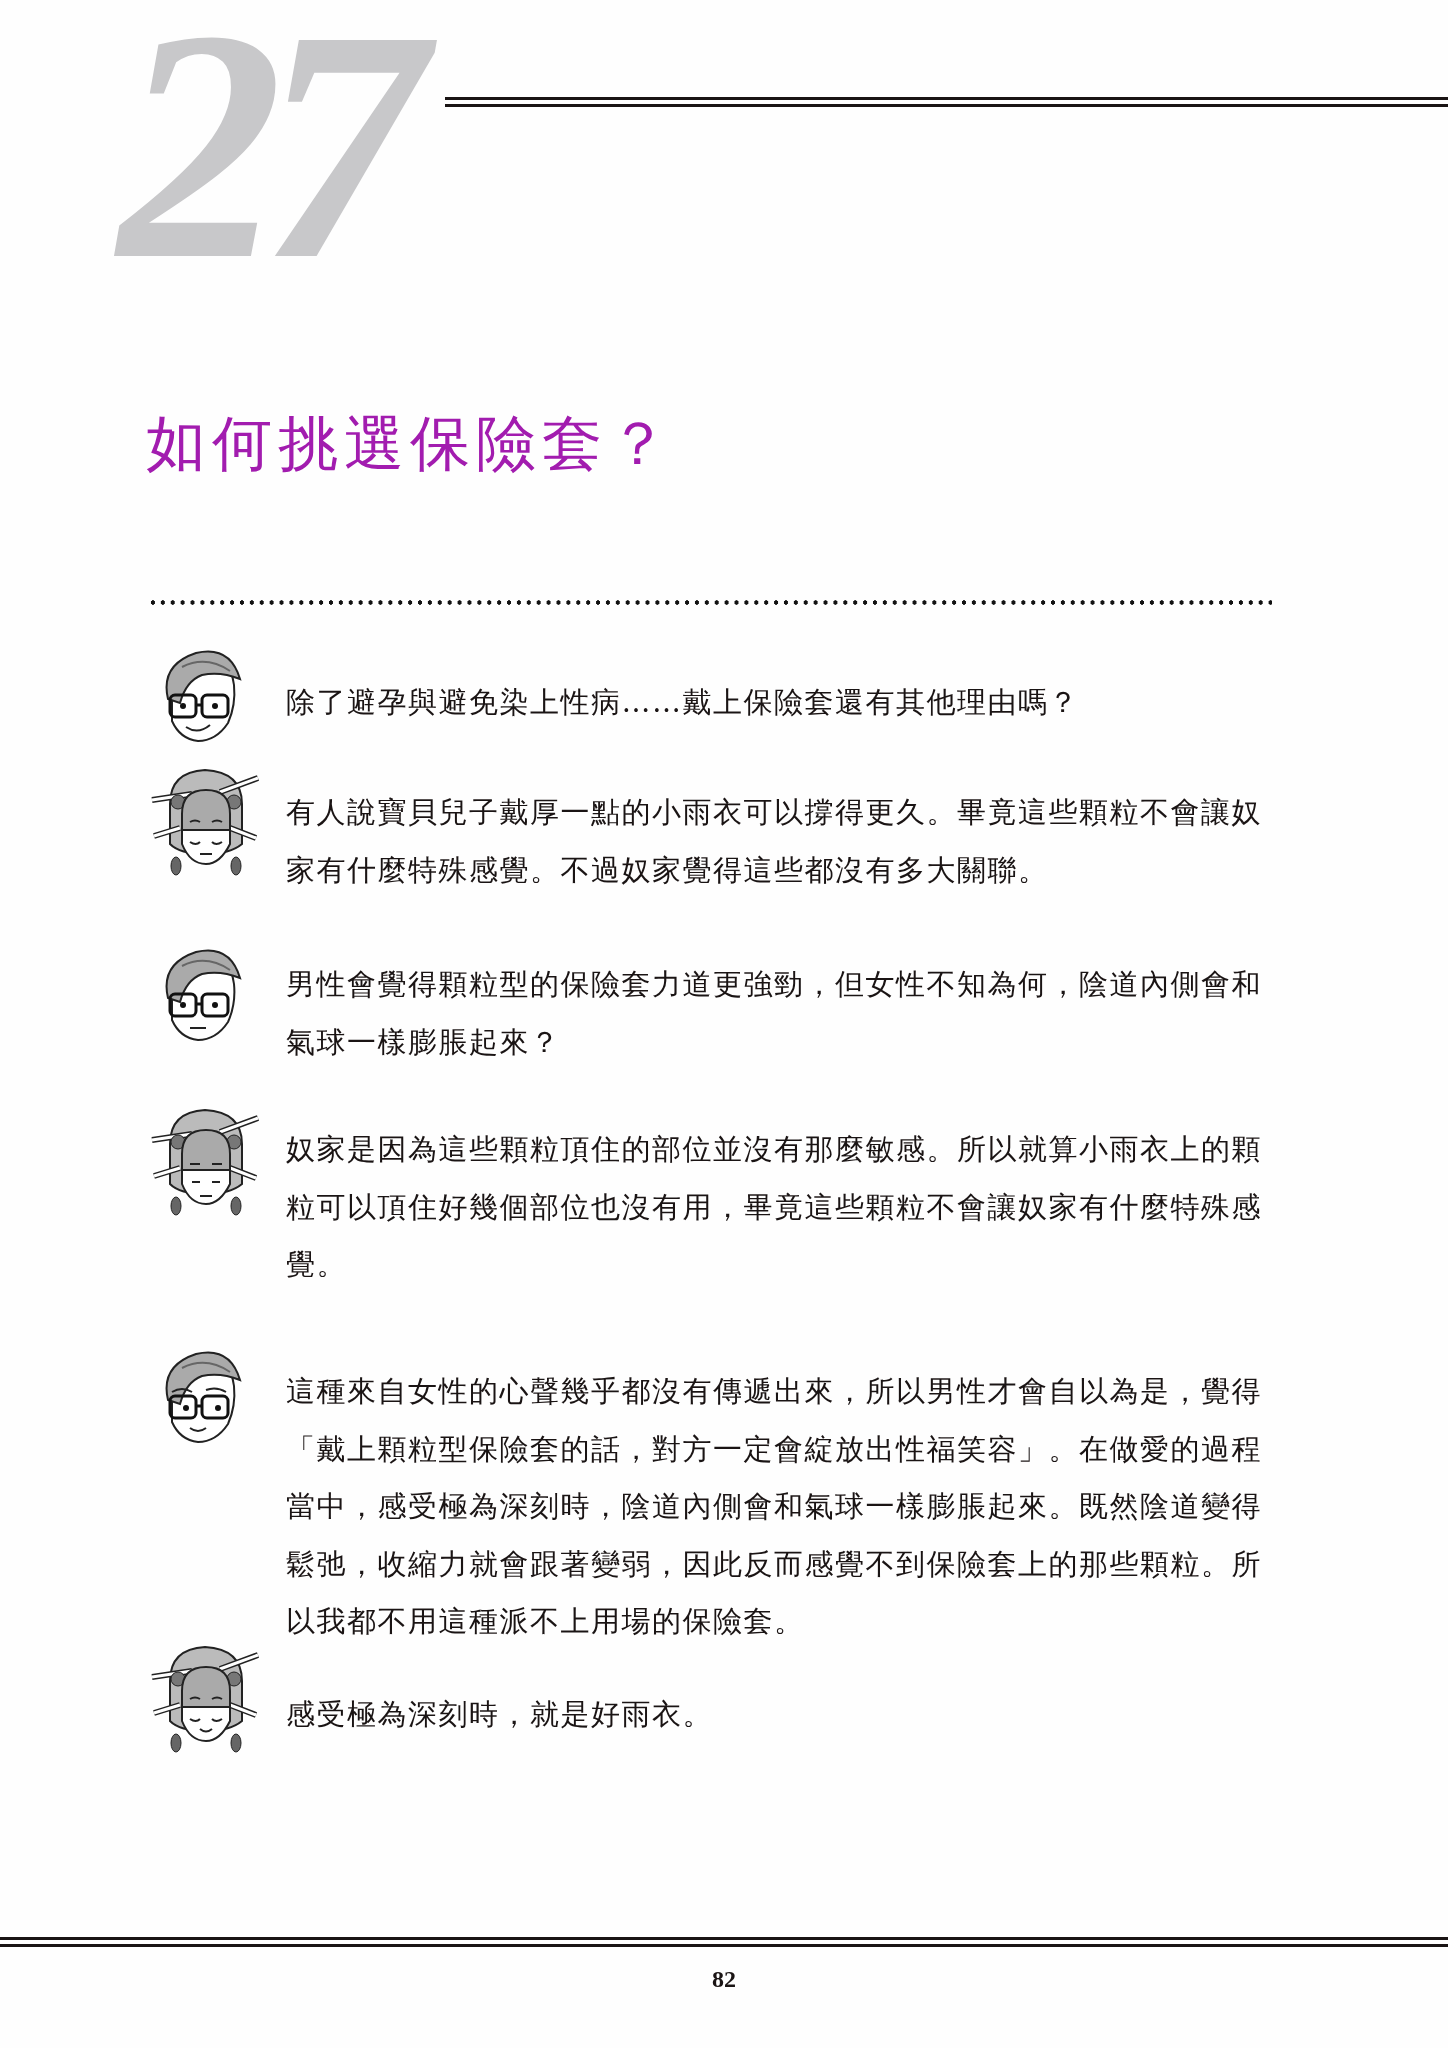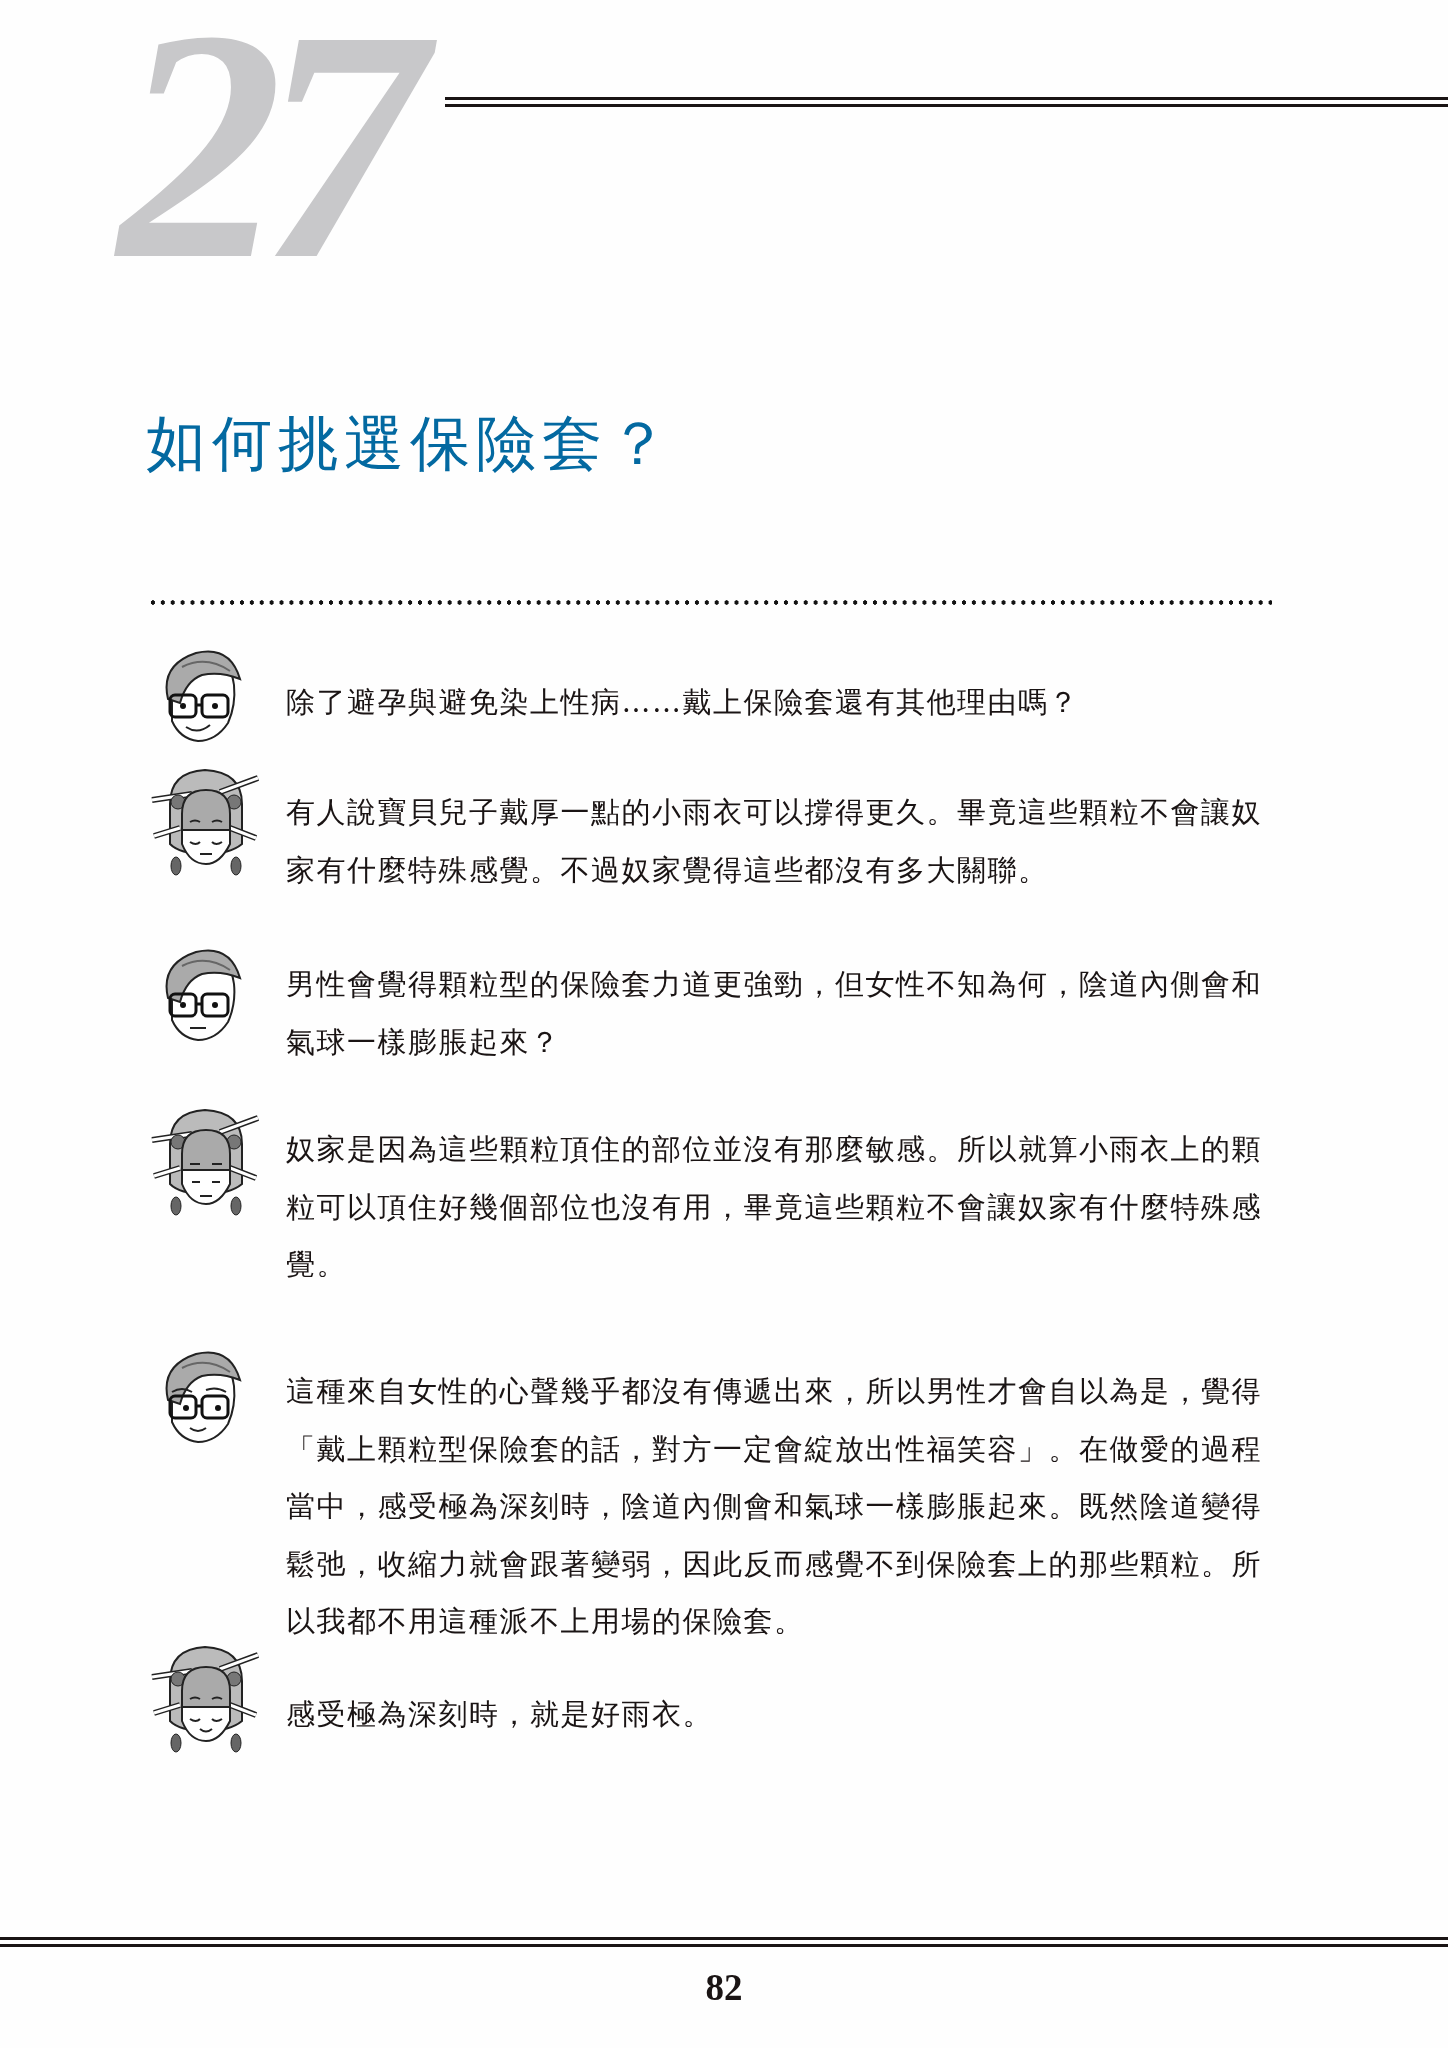--- a/index.html
+++ b/index.html
@@ -16,37 +16,37 @@
   .dbl-rule::before, .dbl-rule::after {
     content: ""; position: absolute; left: 0; right: 0; height: 3px; background: #1a1414;
   }
   .dbl-rule::before { top: 0; }
   .dbl-rule::after { top: 7px; }
   .top-rule { left: 445px; right: 0; top: 97px; }
   .bottom-rule { left: 0; right: 0; top: 1937px; }
   .title {
     position: absolute; left: 146px; top: 404px; margin: 0;
     font-family: "DejaVu Serif", "Liberation Serif", serif; font-weight: normal;
-    font-size: 60px; letter-spacing: 6px; color: #0369a1;
+    font-size: 60px; letter-spacing: 6px; color: #a21caf;
   }
   .dot-rule {
     position: absolute; left: 148px; top: 600px; width: 1124px; height: 5px;
     background-image: radial-gradient(circle, #111 2px, transparent 2.4px);
     background-size: 9.9px 5px; background-repeat: repeat-x;
   }
   .dialog { position: absolute; left: 150px; width: 1140px; }
   .avatar { position: absolute; left: 0; width: 100px; height: 100px; }
   .dialog-text {
     position: absolute; left: 136px; top: 17px; width: 1000px; margin: 0;
     font-size: 29px; line-height: 57.5px; letter-spacing: 1.5px; color: #1a1414;
     font-family: "DejaVu Serif", "Liberation Serif", serif;
   }
   .page-num {
     position: absolute; left: 0; right: 0; top: 1966px; text-align: center;
-    font-family: "Liberation Serif", serif; font-weight: bold; font-size: 37px; color: #1a1414;
+    font-family: "Liberation Serif", serif; font-weight: bold; font-size: 24px; color: #1a1414;
   }
 </style>
 </head>
 <body>
 
 <div class="chapter-num">27</div>
 <div class="dbl-rule top-rule"></div>
 
 <h1 class="title">如何挑選保險套？</h1>
 <div class="dot-rule"></div>

